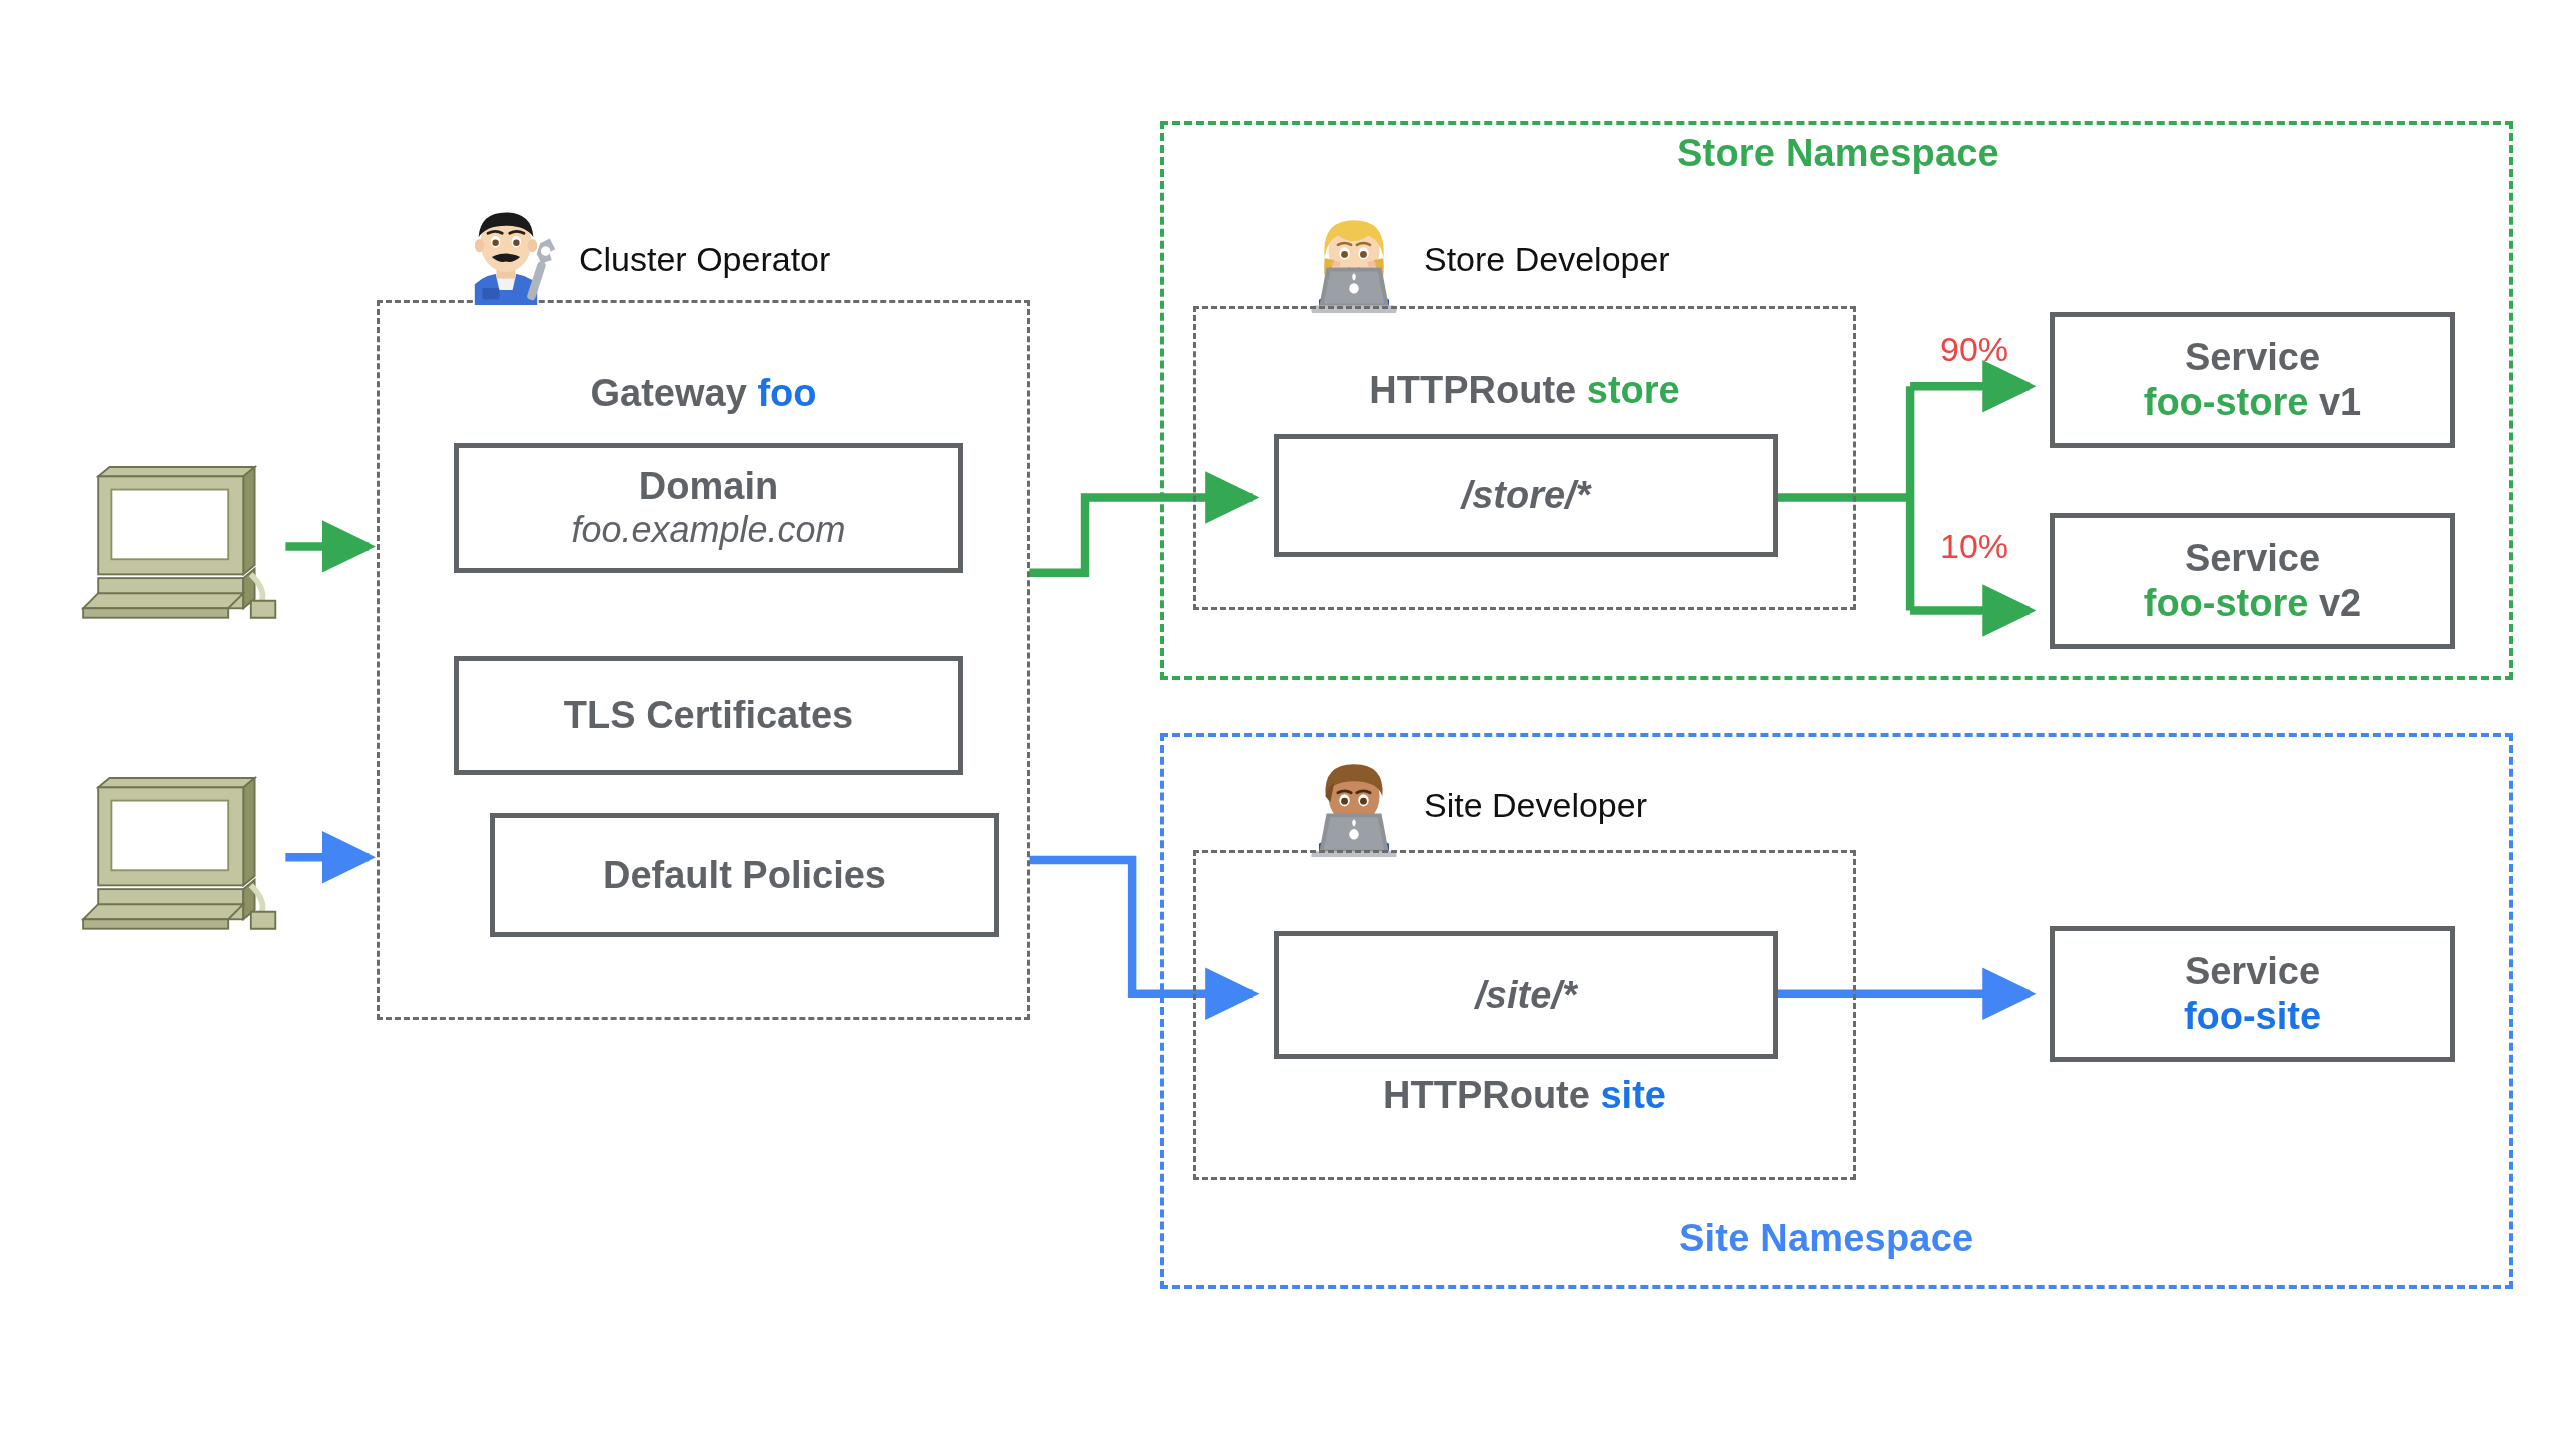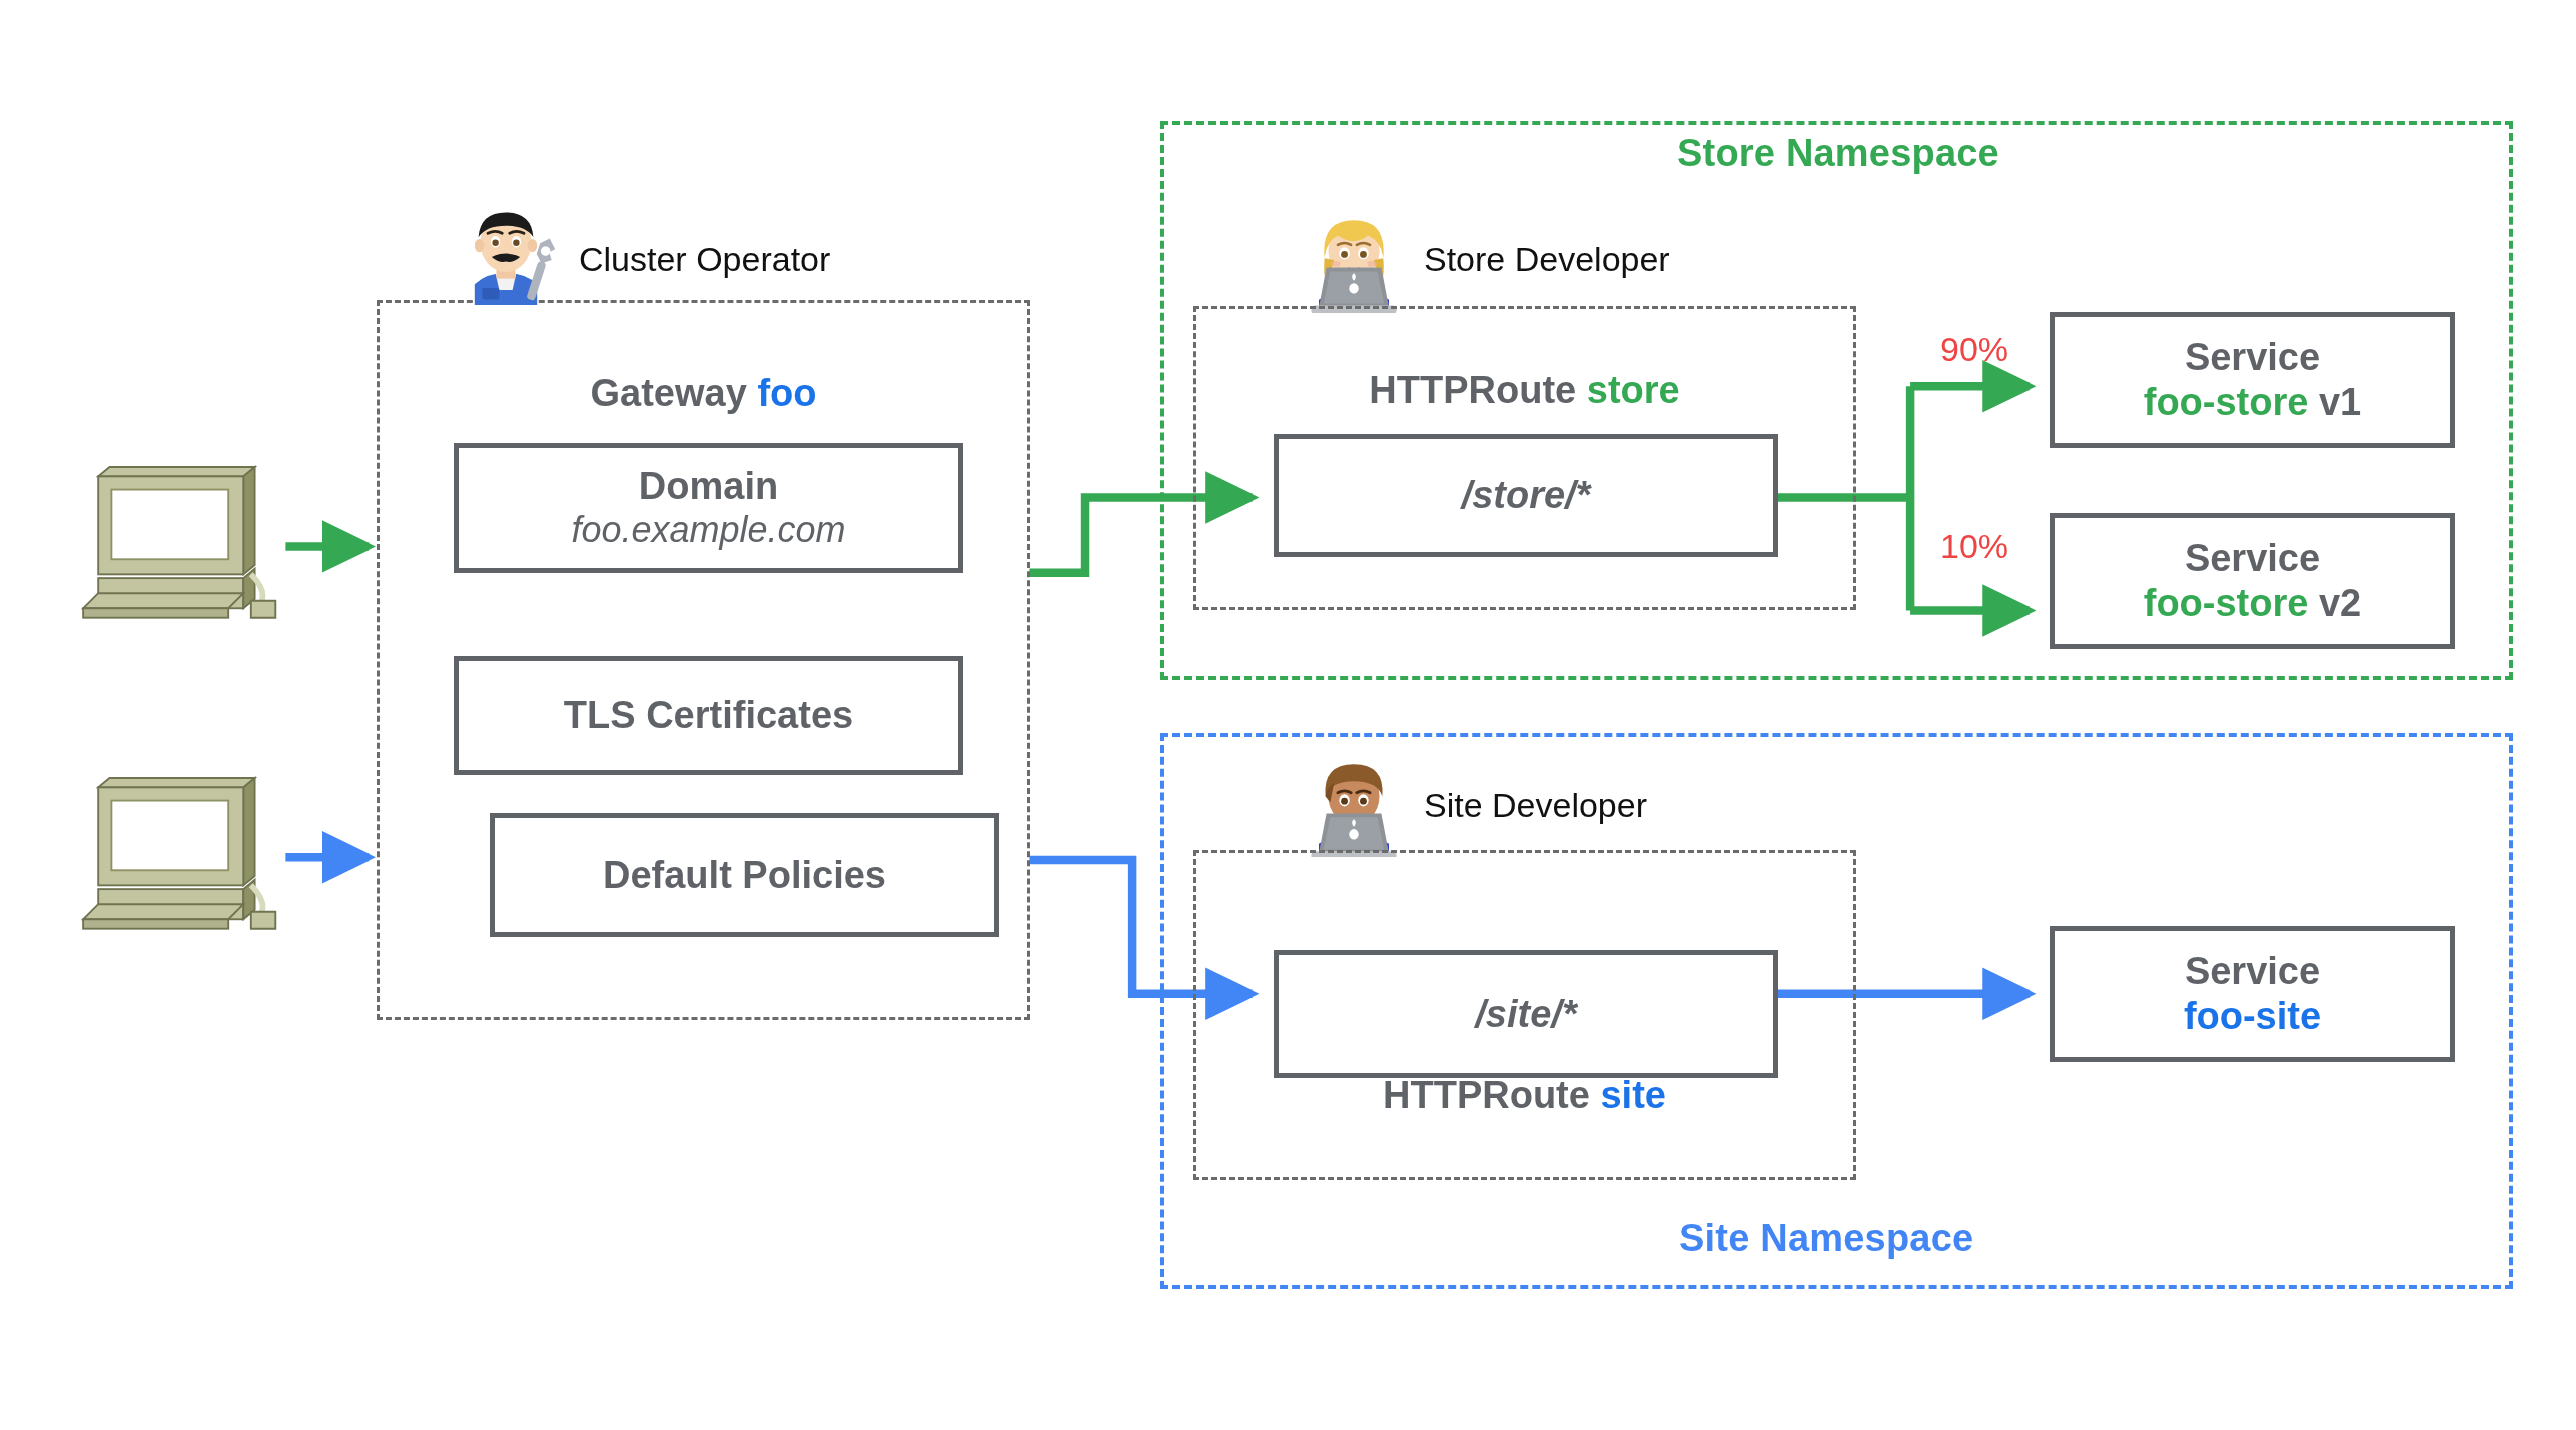--- a/index.html
+++ b/index.html
@@ -282,21 +282,21 @@
       <path d="M30 68 L80 68 L87 102 L23 102 Z" fill="#9aa0a6"></path>
       <path d="M55 78 q-4 -5 0 -8 q4 3 0 8 Z" fill="#ffffff"></path>
       <ellipse cx="55" cy="86" rx="5" ry="5.5" fill="#ffffff"></ellipse>
       <rect x="10" y="104" width="90" height="9" rx="4" fill="#bdc1c6"></rect>
     </g>
   </svg>
   <div class="persona-label" style="left:1424px;top:786px;">Site Developer</div>
 
   <div class="gbox" style="left:1193px;top:850px;width:663px;height:330px;"></div>
 
-  <div class="sbox" style="left:1274px;top:931px;width:504px;height:128px;margin-top:19px;">
+  <div class="sbox" style="left:1274px;top:931px;width:504px;height:128px;">
     <div class="mono-path">/site/*</div>
   </div>
 
   <div class="ghead" style="left:1193px;top:1074px;width:663px;text-align:center;">
     <span>HTTPRoute</span>
     <span class="accent-blue">site</span>
   </div>
 
   <div class="sbox" style="left:2050px;top:926px;width:405px;height:136px;">
     <div class="l1">Service</div>

